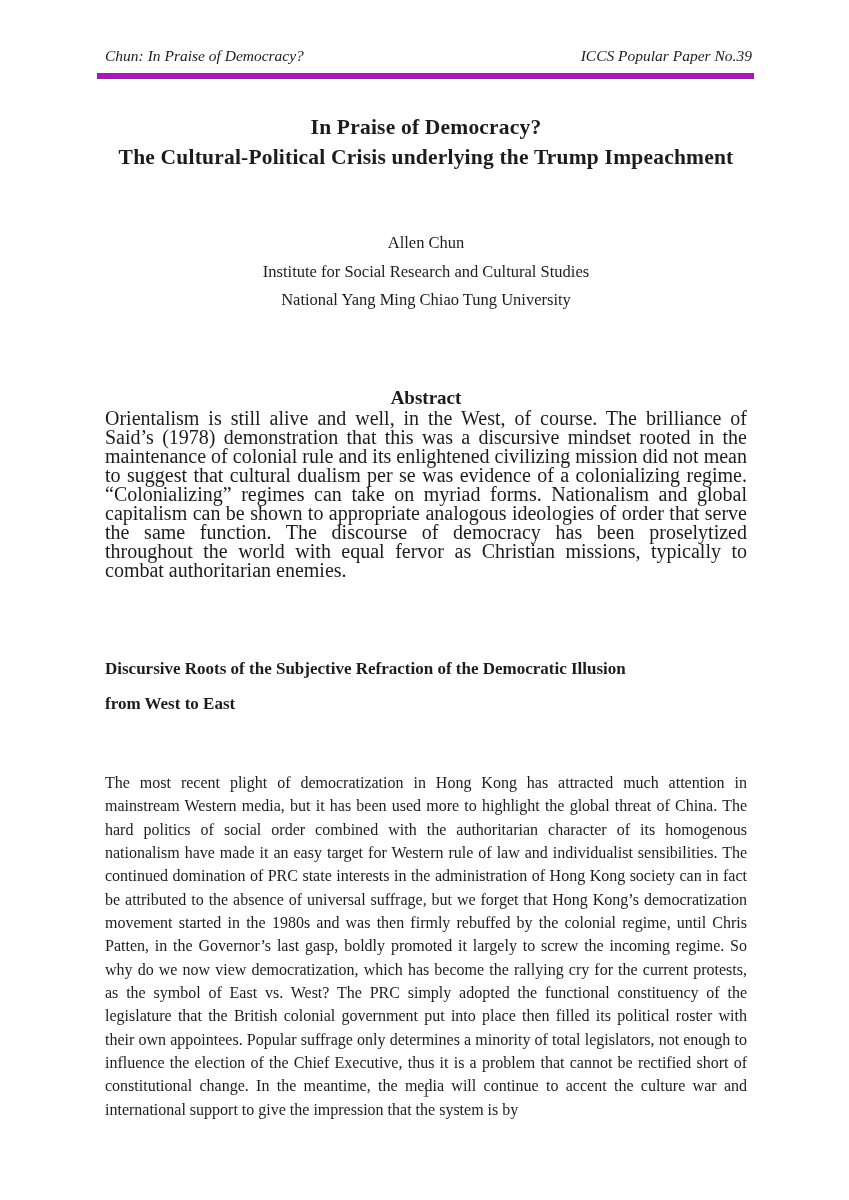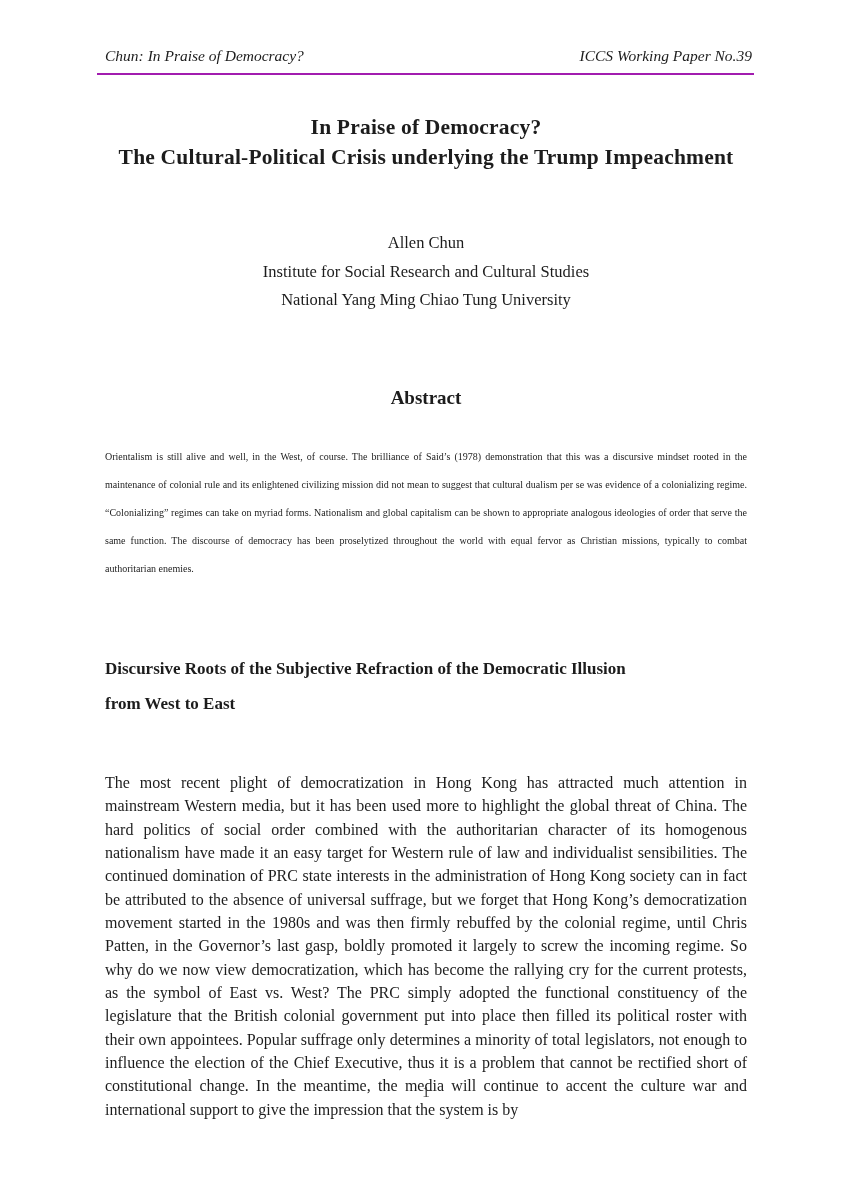--- a/index.html
+++ b/index.html
@@ -30,21 +30,21 @@
     left: 97px;
     width: 657px;
     top: 46px;
     display: flex;
     justify-content: space-between;
     align-items: flex-end;
     font-style: italic;
     font-size: 15.5px;
     line-height: 20px;
     padding-bottom: 7px;
-    border-bottom: 2px solid #a21caf;
+    border-bottom: 6px solid #a21caf;
   }
   .running-header .hdr-left { padding-left: 8px; }
   .running-header .hdr-right { padding-right: 2px; }
   .paper-title {
     top: 112px;
     text-align: center;
     font-weight: bold;
     font-size: 21.5px;
     line-height: 30px;
     letter-spacing: 0.2px;
@@ -57,23 +57,23 @@
   }
   .abstract-heading {
     top: 386px;
     text-align: center;
     font-weight: bold;
     font-size: 19px;
     line-height: 24px;
     font-family: Liberation Serif, serif;
   }
   .abstract-text {
-    top: 443px;
-    font-size: 10px;
-    line-height: 28px;
+    top: 409px;
+    font-size: 20px;
+    line-height: 19px;
     text-align: justify;
   }
   .section-heading {
     top: 651px;
     font-weight: bold;
     font-size: 17px;
     line-height: 35px;
   }
   .section-paragraph {
     top: 731px;
@@ -89,21 +89,21 @@
     color: #3a3a3a;
   }
 </style>
 </head>
 <body>
 
 <div class="page">
 
   <div class="block running-header">
     <span class="hdr-left">Chun: In Praise of Democracy?</span>
-    <span class="hdr-right">ICCS Working Paper No.39</span>
+    <span class="hdr-right">ICCS Popular Paper No.39</span>
   </div>
 
   <div class="block authors">
     <div>Allen Chun</div>
     <div>Institute for Social Research and Cultural Studies</div>
     <div>National Yang Ming Chiao Tung University</div>
   </div>
 
   <div class="block paper-title">
     <div>In Praise of Democracy?</div>

